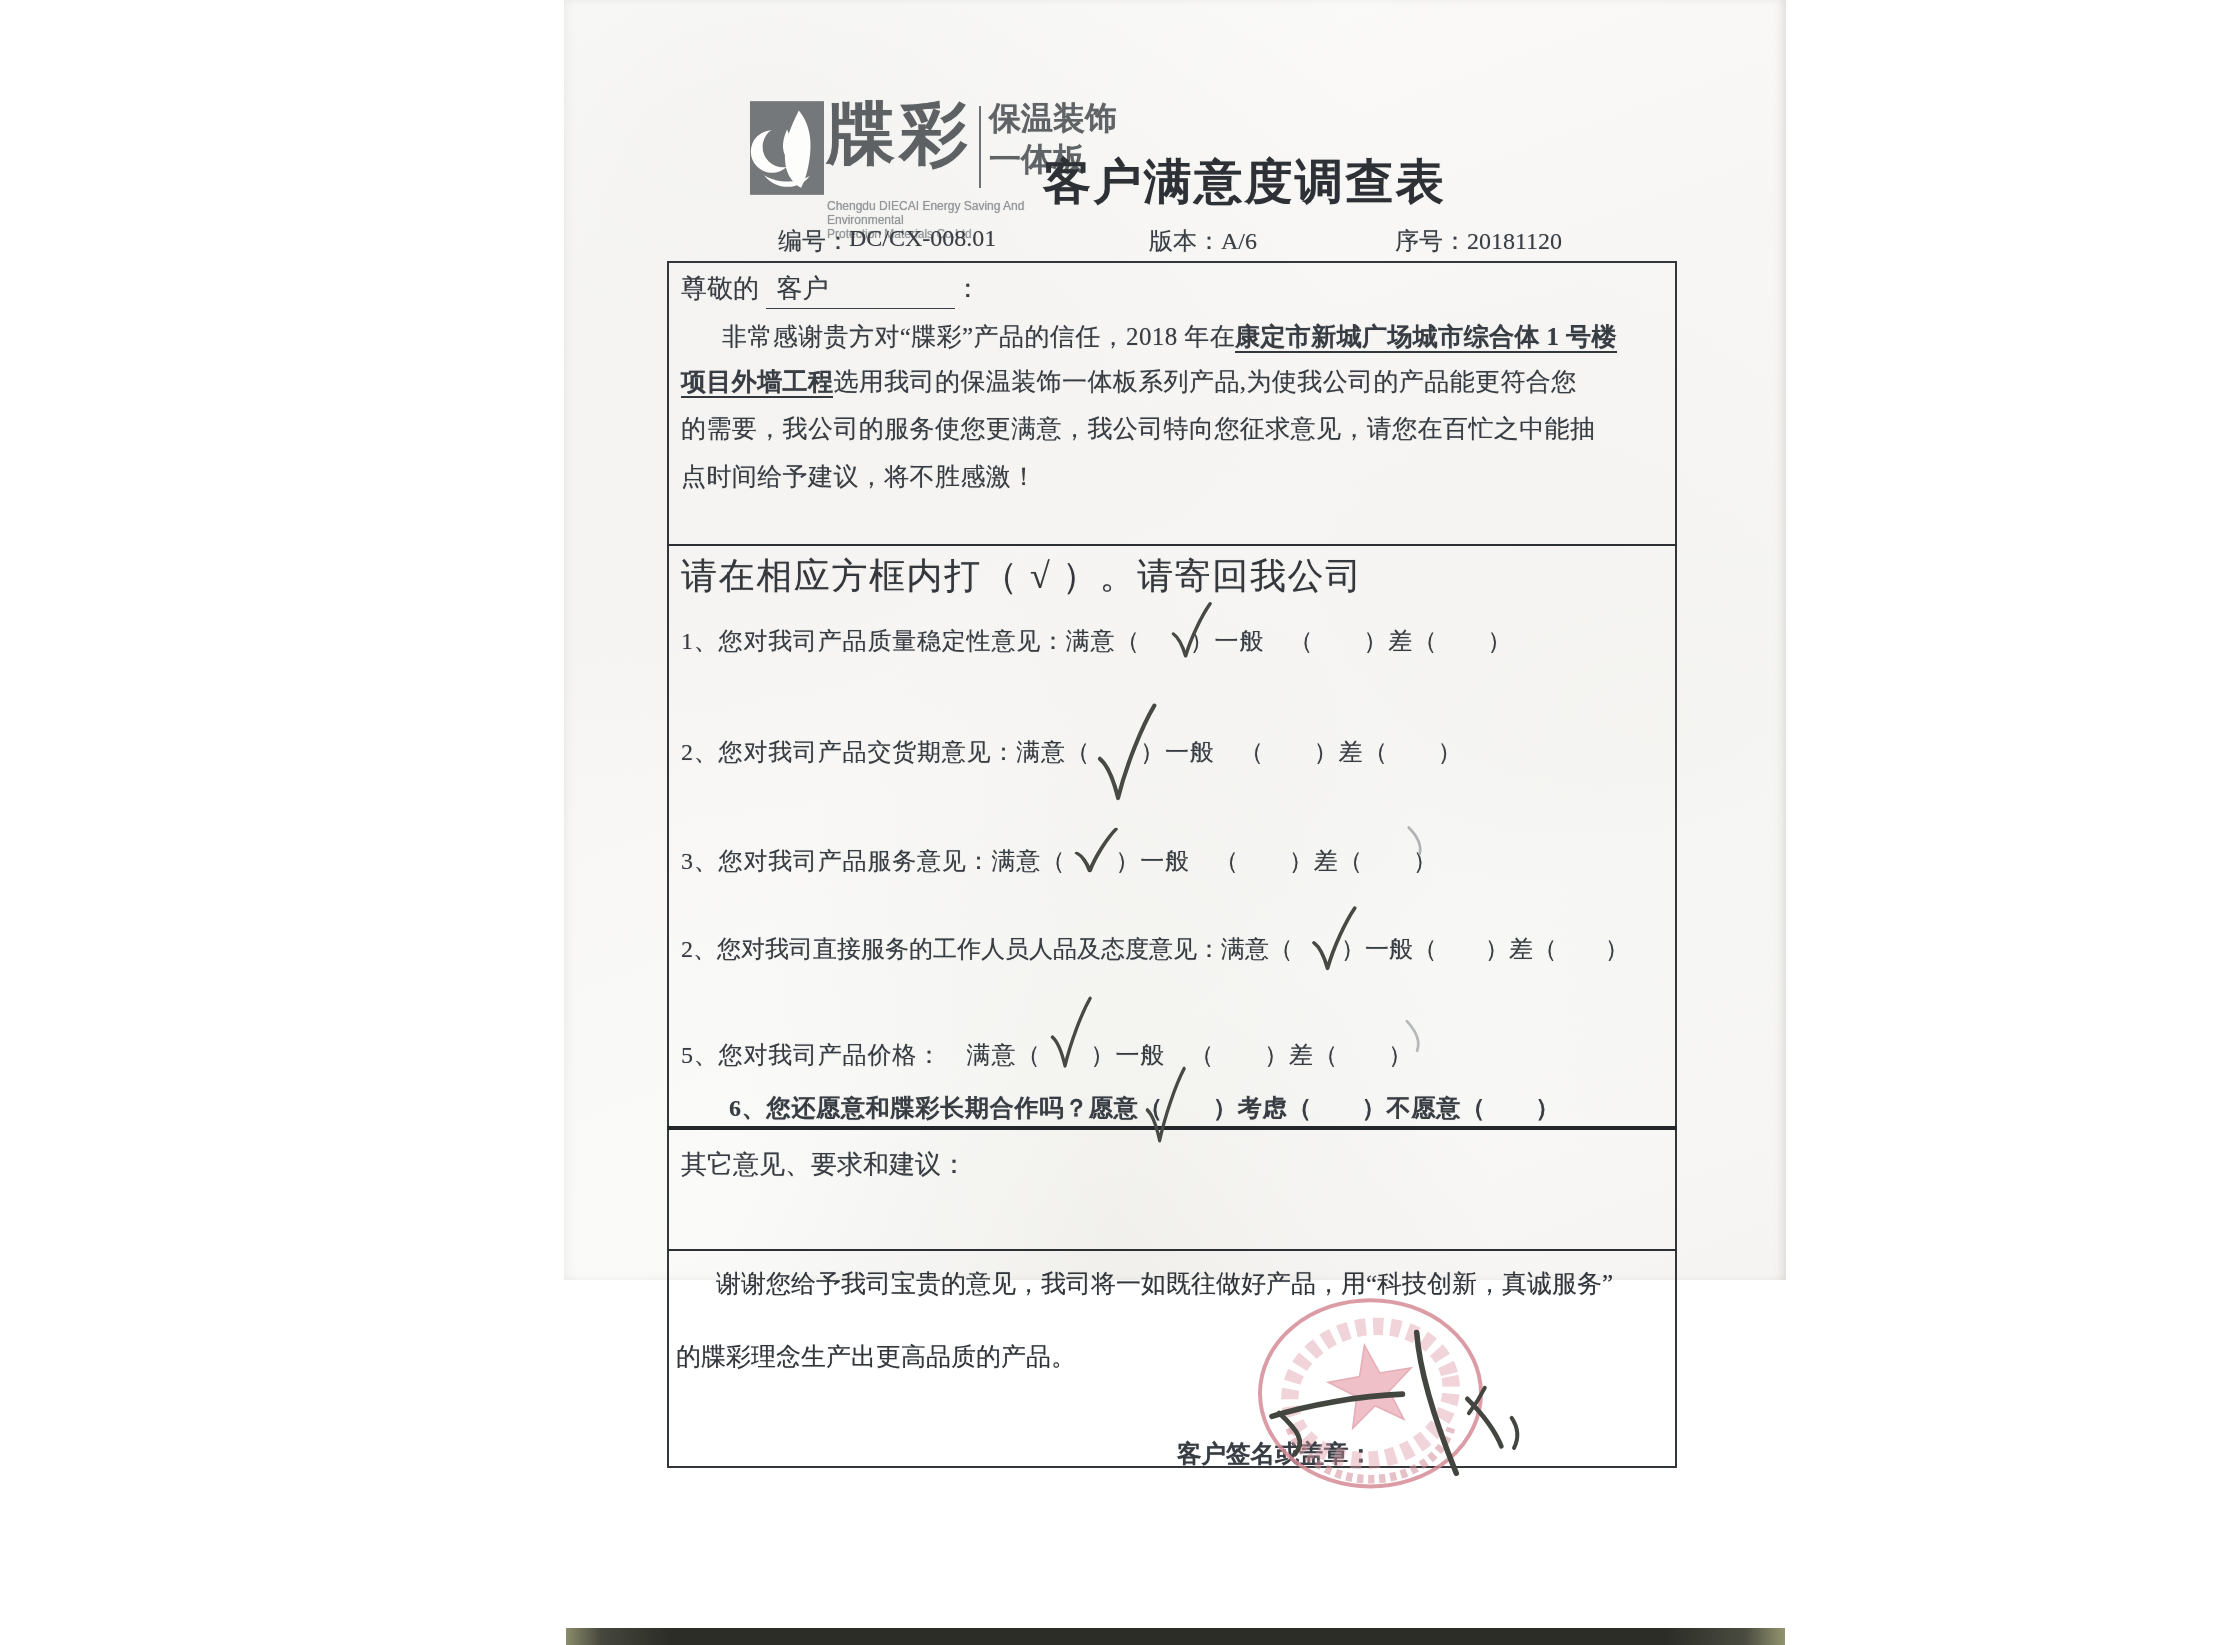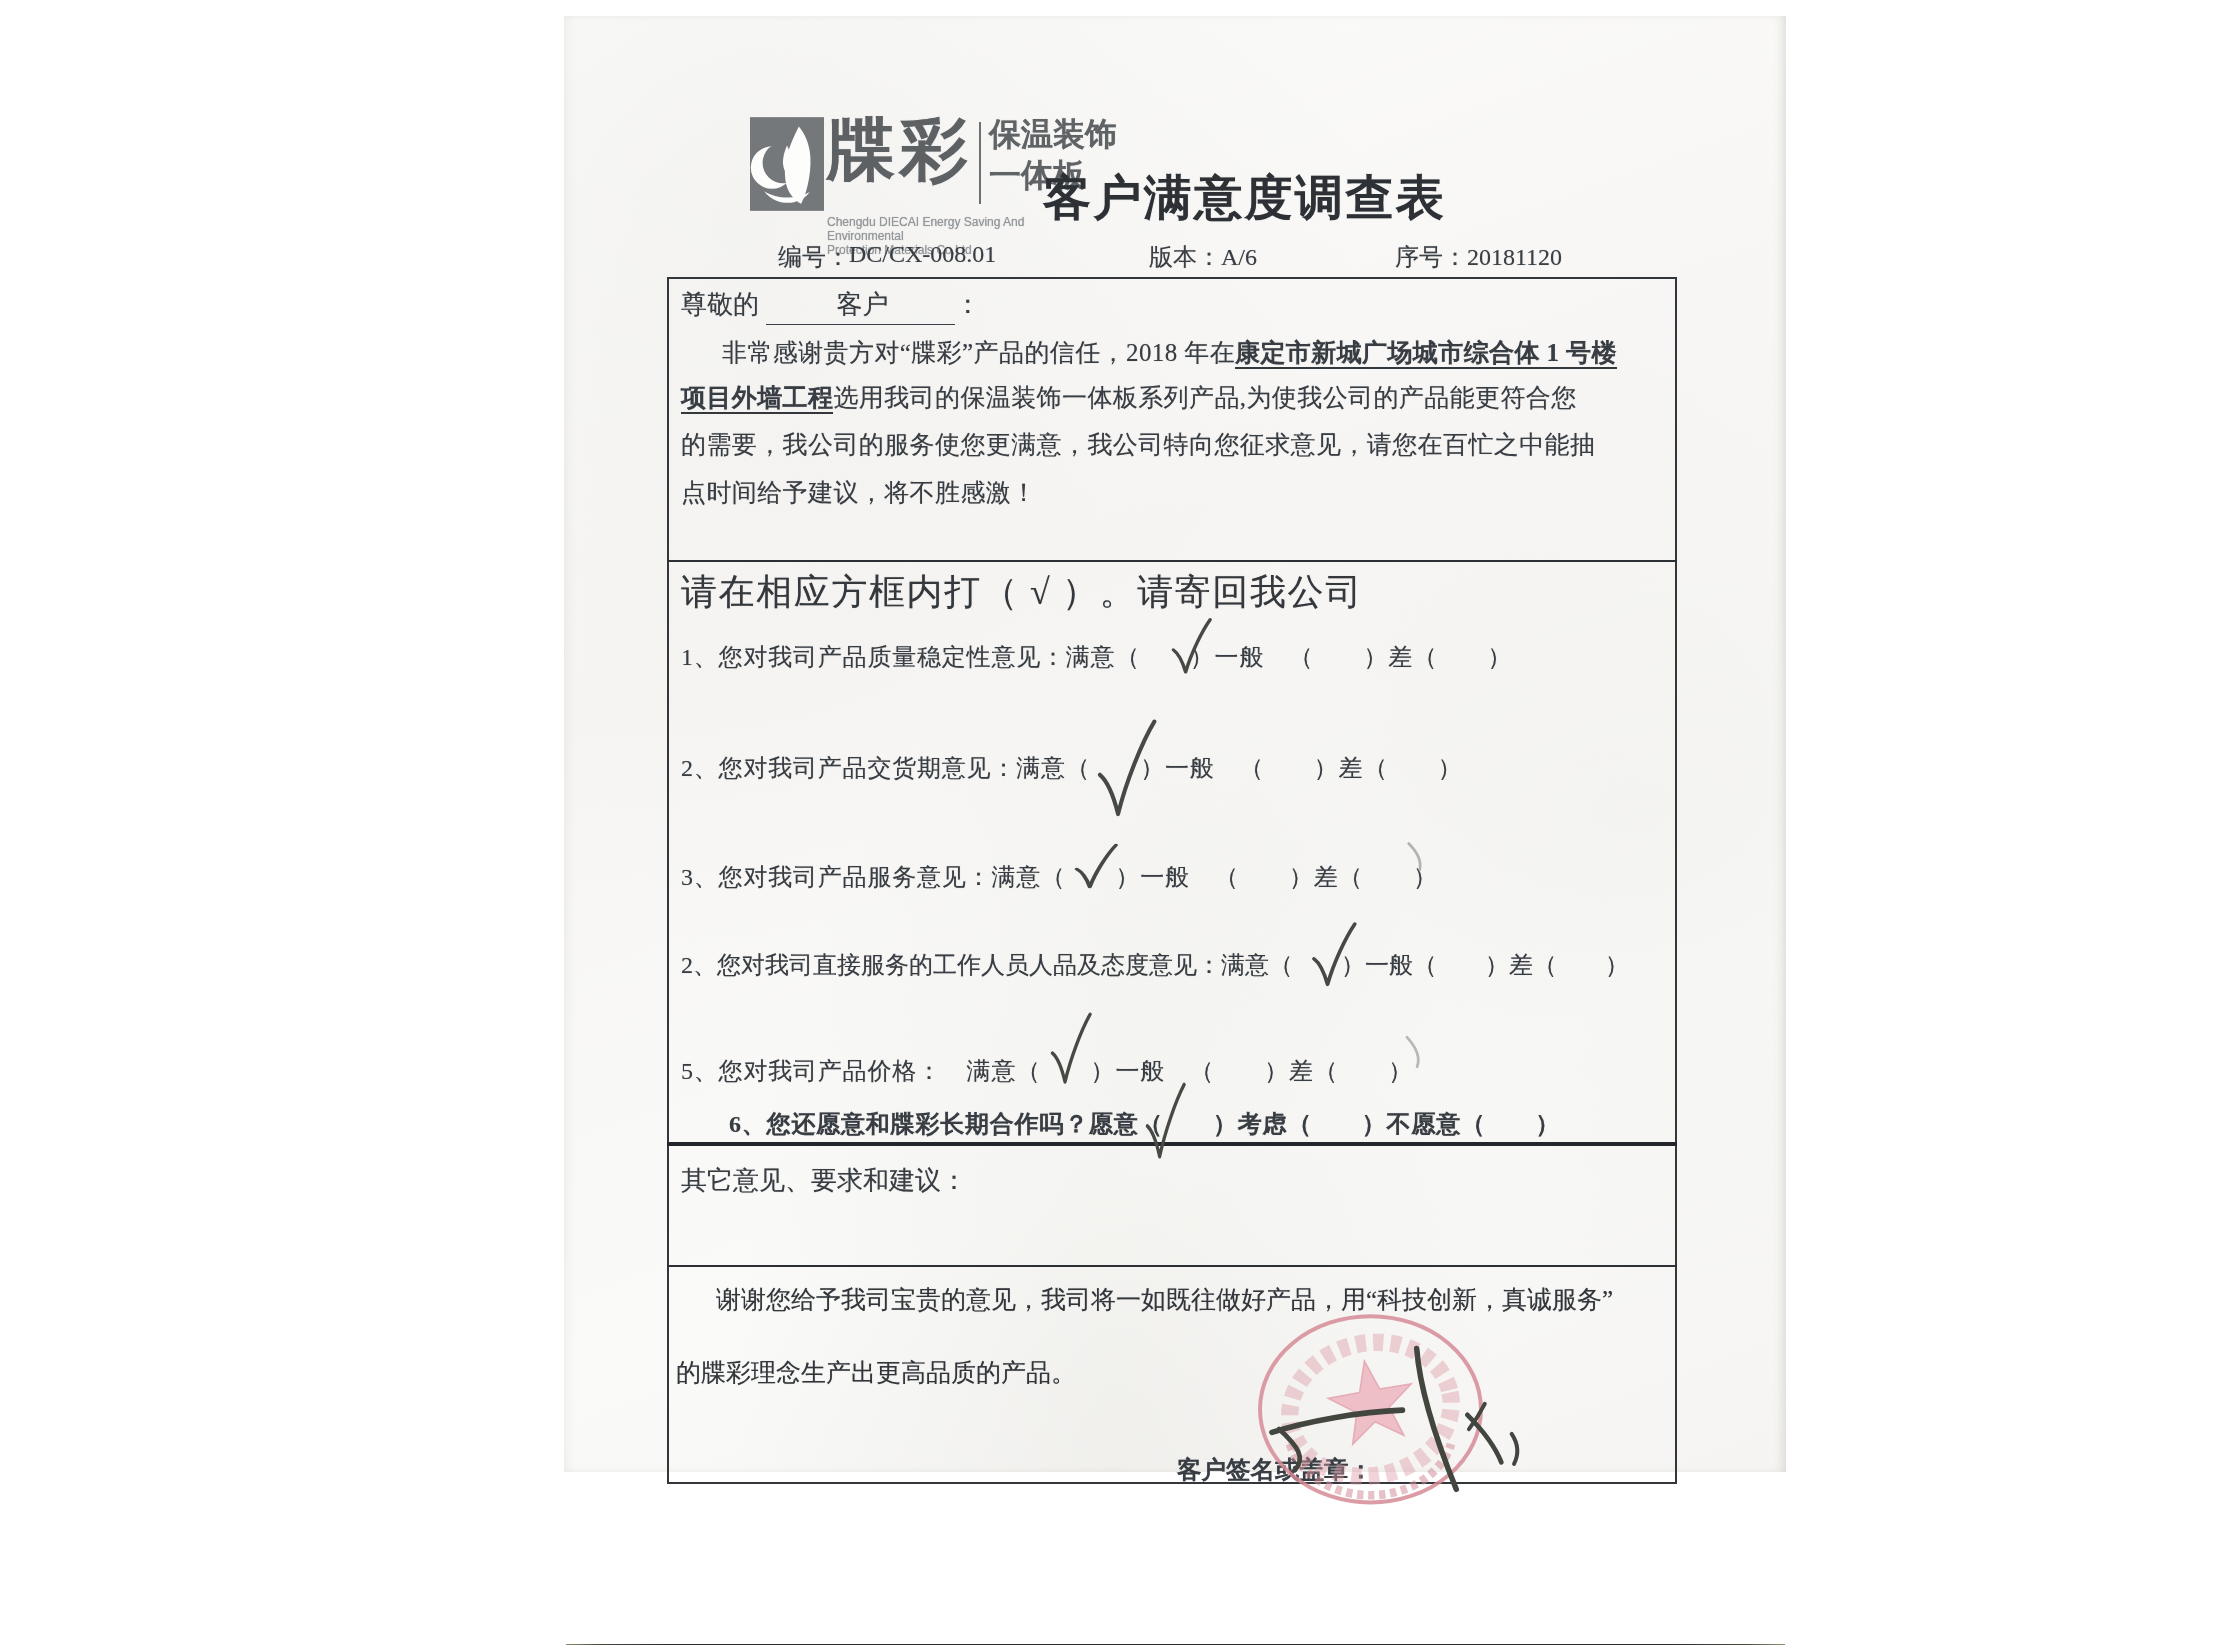--- a/index.html
+++ b/index.html
@@ -3,21 +3,21 @@
 <meta charset="utf-8">
 <style>
   html,body{margin:0;padding:0;}
   body{
     width:2239px;height:1645px;position:relative;overflow:hidden;
     background:#ffffff;
     font-family:"Liberation Serif","DejaVu Serif",serif;
     color:#383d43;
   }
   .paper{
-    position:absolute;left:564px;top:16px;width:1222px;height:1456px;
+    position:absolute;left:564px;top:0;width:1222px;height:1280px;
     background:linear-gradient(160deg,#fcfcfb 0%,#f7f6f4 38%,#fafaf8 72%,#f5f4f2 100%);
     box-shadow:inset -7.1px 0 11px -5.5px rgba(90,90,82,.22), inset 7.1px 0 12.7px -7.1px rgba(120,118,110,.14);
   }
   .paper::before{
     content:"";position:absolute;inset:0;pointer-events:none;
     background:
       radial-gradient(ellipse at 14% 12%, rgba(205,202,196,.14), transparent 42%),
       radial-gradient(ellipse at 88% 55%, rgba(196,193,186,.10), transparent 45%),
       radial-gradient(ellipse at 45% 96%, rgba(188,185,176,.12), transparent 40%);
   }
@@ -40,21 +40,21 @@
   .meta-version{left:585px;}
   .meta-serial{left:831px;}
   
   .form-box{left:103px;top:261px;width:1010px;height:1207px;border:2.4px solid #33373b;box-sizing:border-box;}
   .divider{left:103px;width:1010px;background:#2c3034;}
   .d1{top:544px;height:2.4px;}
   .d2{top:1126px;height:4px;background:#23262a;}
   .d3{top:1249px;height:2.4px;}
   
   .salutation{left:117px;top:271px;font-size:26px;white-space:pre;}
-  .blank-underline{display:inline-block;border-bottom:1.6px solid #3b4046;min-width:172px;padding:0 6.3px 1.6px 11px;text-align:center;}
+  .blank-underline{display:inline-block;border-bottom:1.6px solid #3b4046;min-width:172px;padding:0 6.3px 1.6px 11px;}
   .para{font-size:25px;white-space:pre;letter-spacing:0.4px;}
   .p1{left:158px;top:320px;}
   .p2{left:117px;top:365px;text-align:center;}
   .p3{left:117px;top:412px;}
   .p4{left:117px;top:460px;}
   .em-underline{font-weight:bold;border-bottom:2.4px solid #33383d;padding-bottom:0.8px;}
   
   .instruction{left:117px;top:552px;font-size:36px;letter-spacing:1.6px;color:#34383d;}
   .q{left:117px;font-size:24px;white-space:pre;letter-spacing:0.8px;}
   .q1{top:625px;} .q2{top:736px;} .q3{top:845px;} .q4{top:933px;letter-spacing:0;} .q5{top:1039px;} .q6{top:1092px;font-weight:bold;margin-left:48px;}

